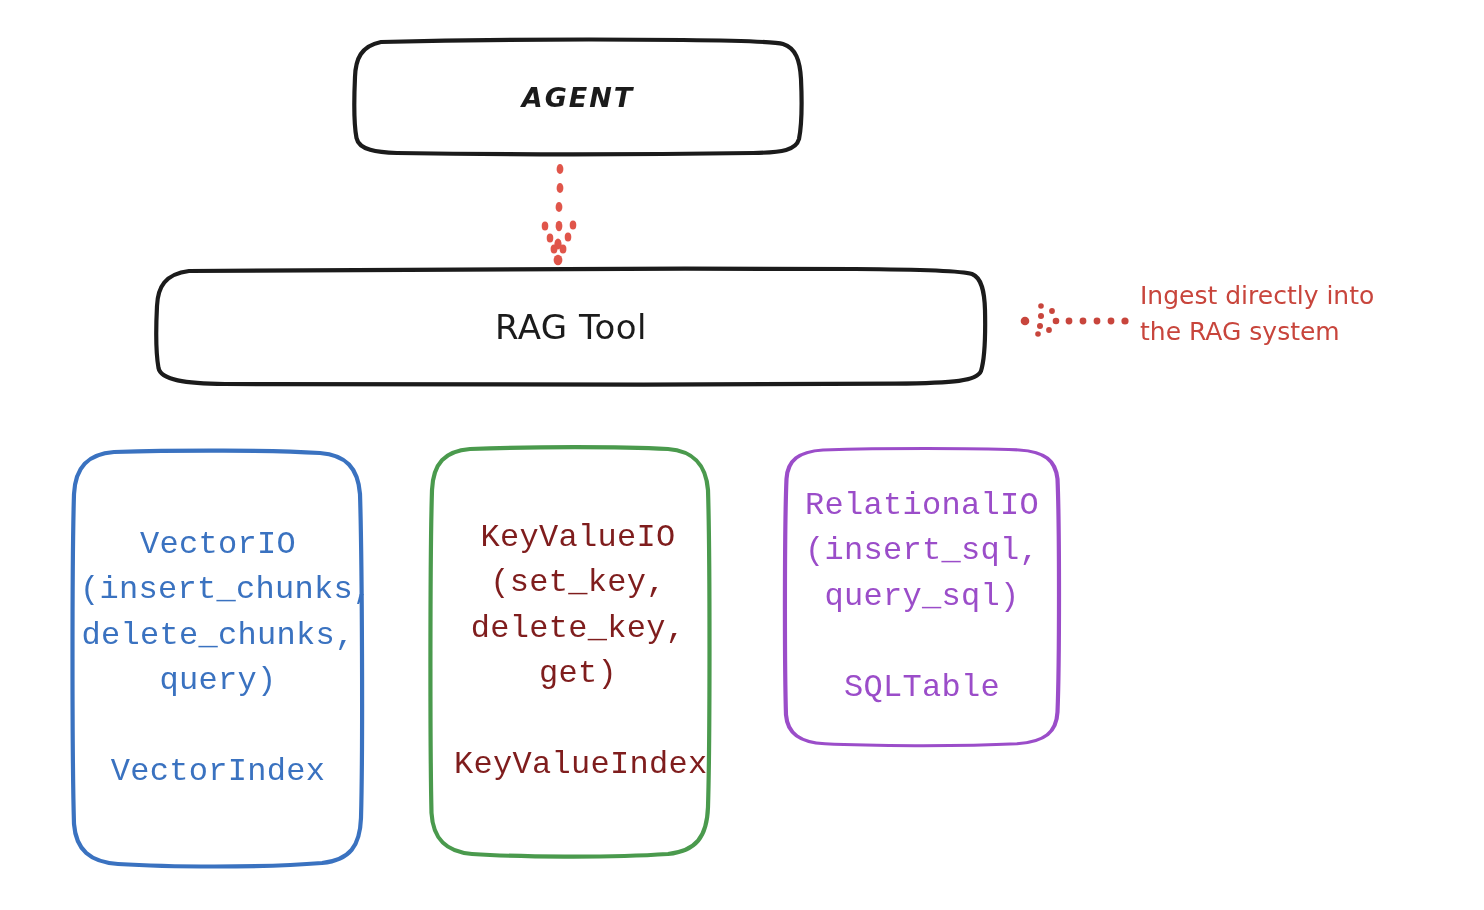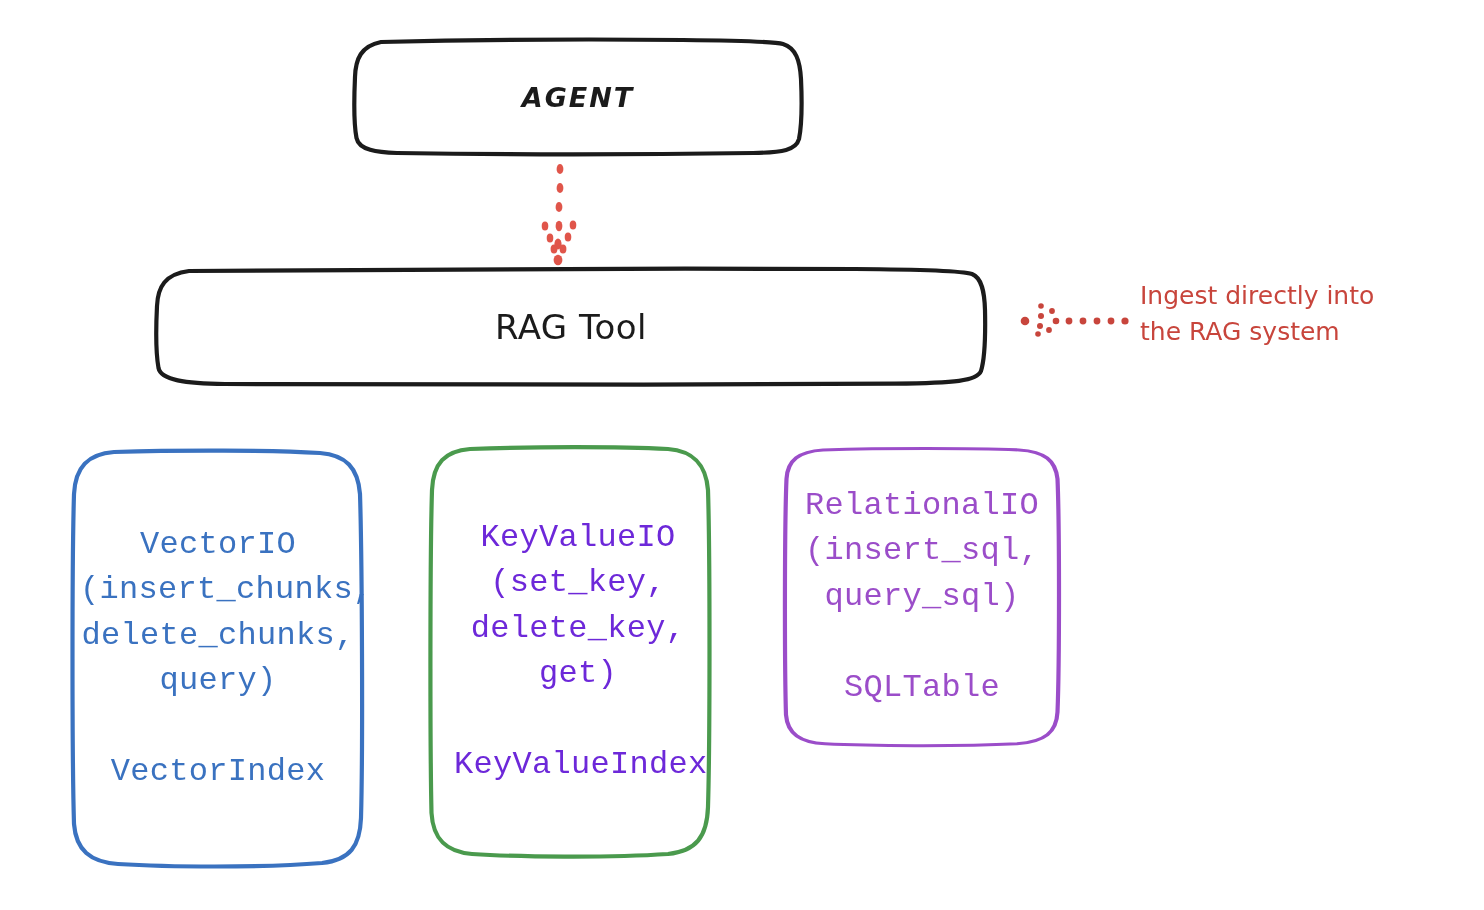--- a/index.html
+++ b/index.html
@@ -91,21 +91,21 @@
     height: 420px;
   }
   #vector-io-node .node-label { color: #3a72c0; }
 
   #key-value-io-node {
     left: 428px;
     top: 445px;
     width: 284px;
     height: 412px;
   }
-  #key-value-io-node .node-label { color: #6d28d9; padding-left: 26px; }
+  #key-value-io-node .node-label { color: #7f1d1d; padding-left: 26px; }
 
   #relational-io-node {
     left: 783px;
     top: 447px;
     width: 278px;
     height: 299px;
   }
   #relational-io-node .node-label { color: #9b4dc9; }
 
   

